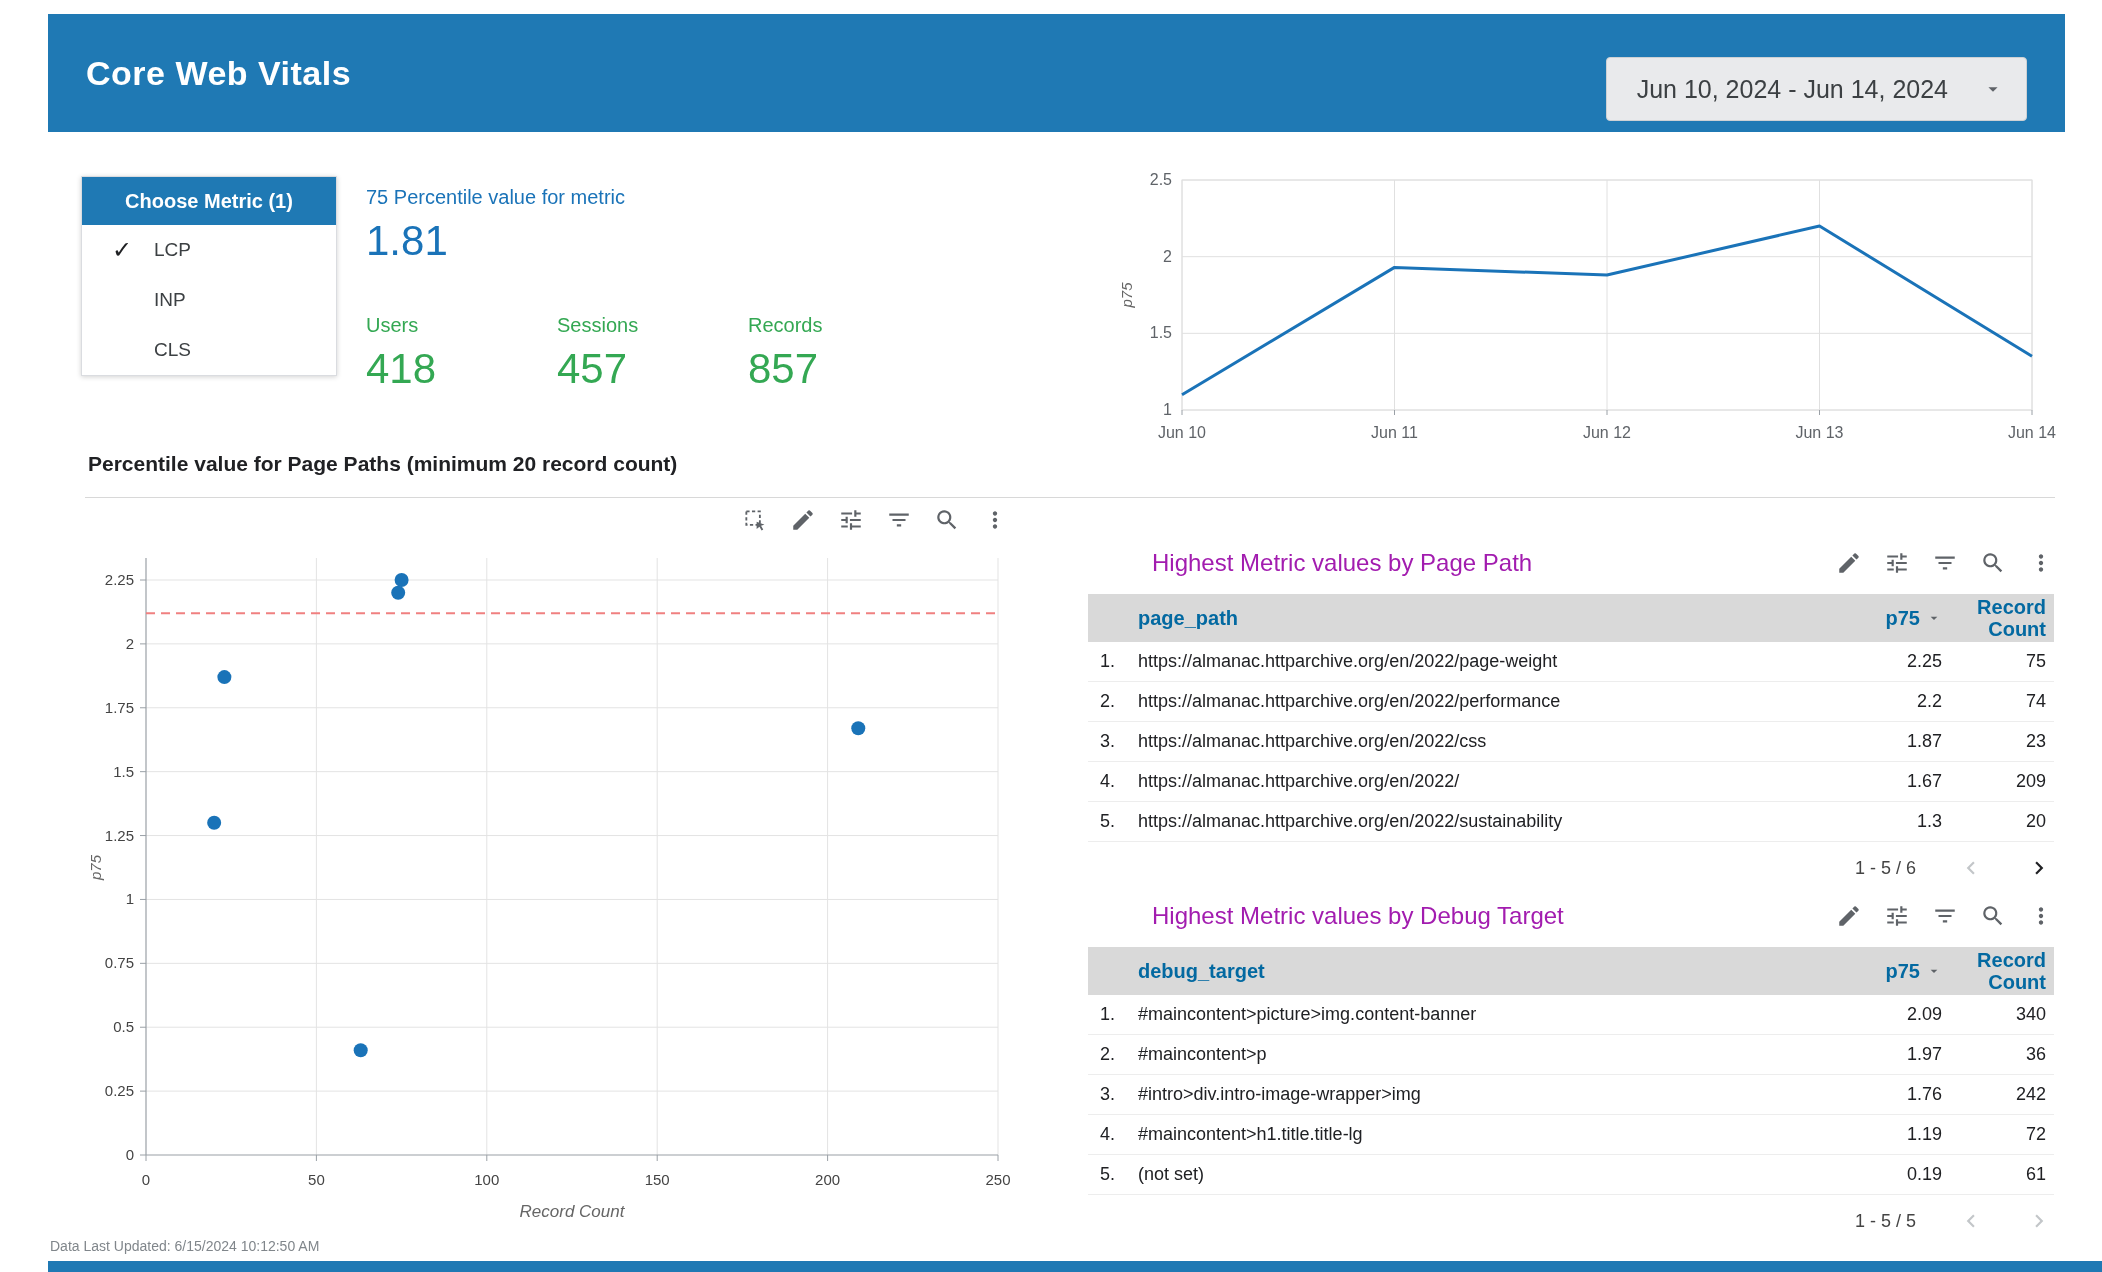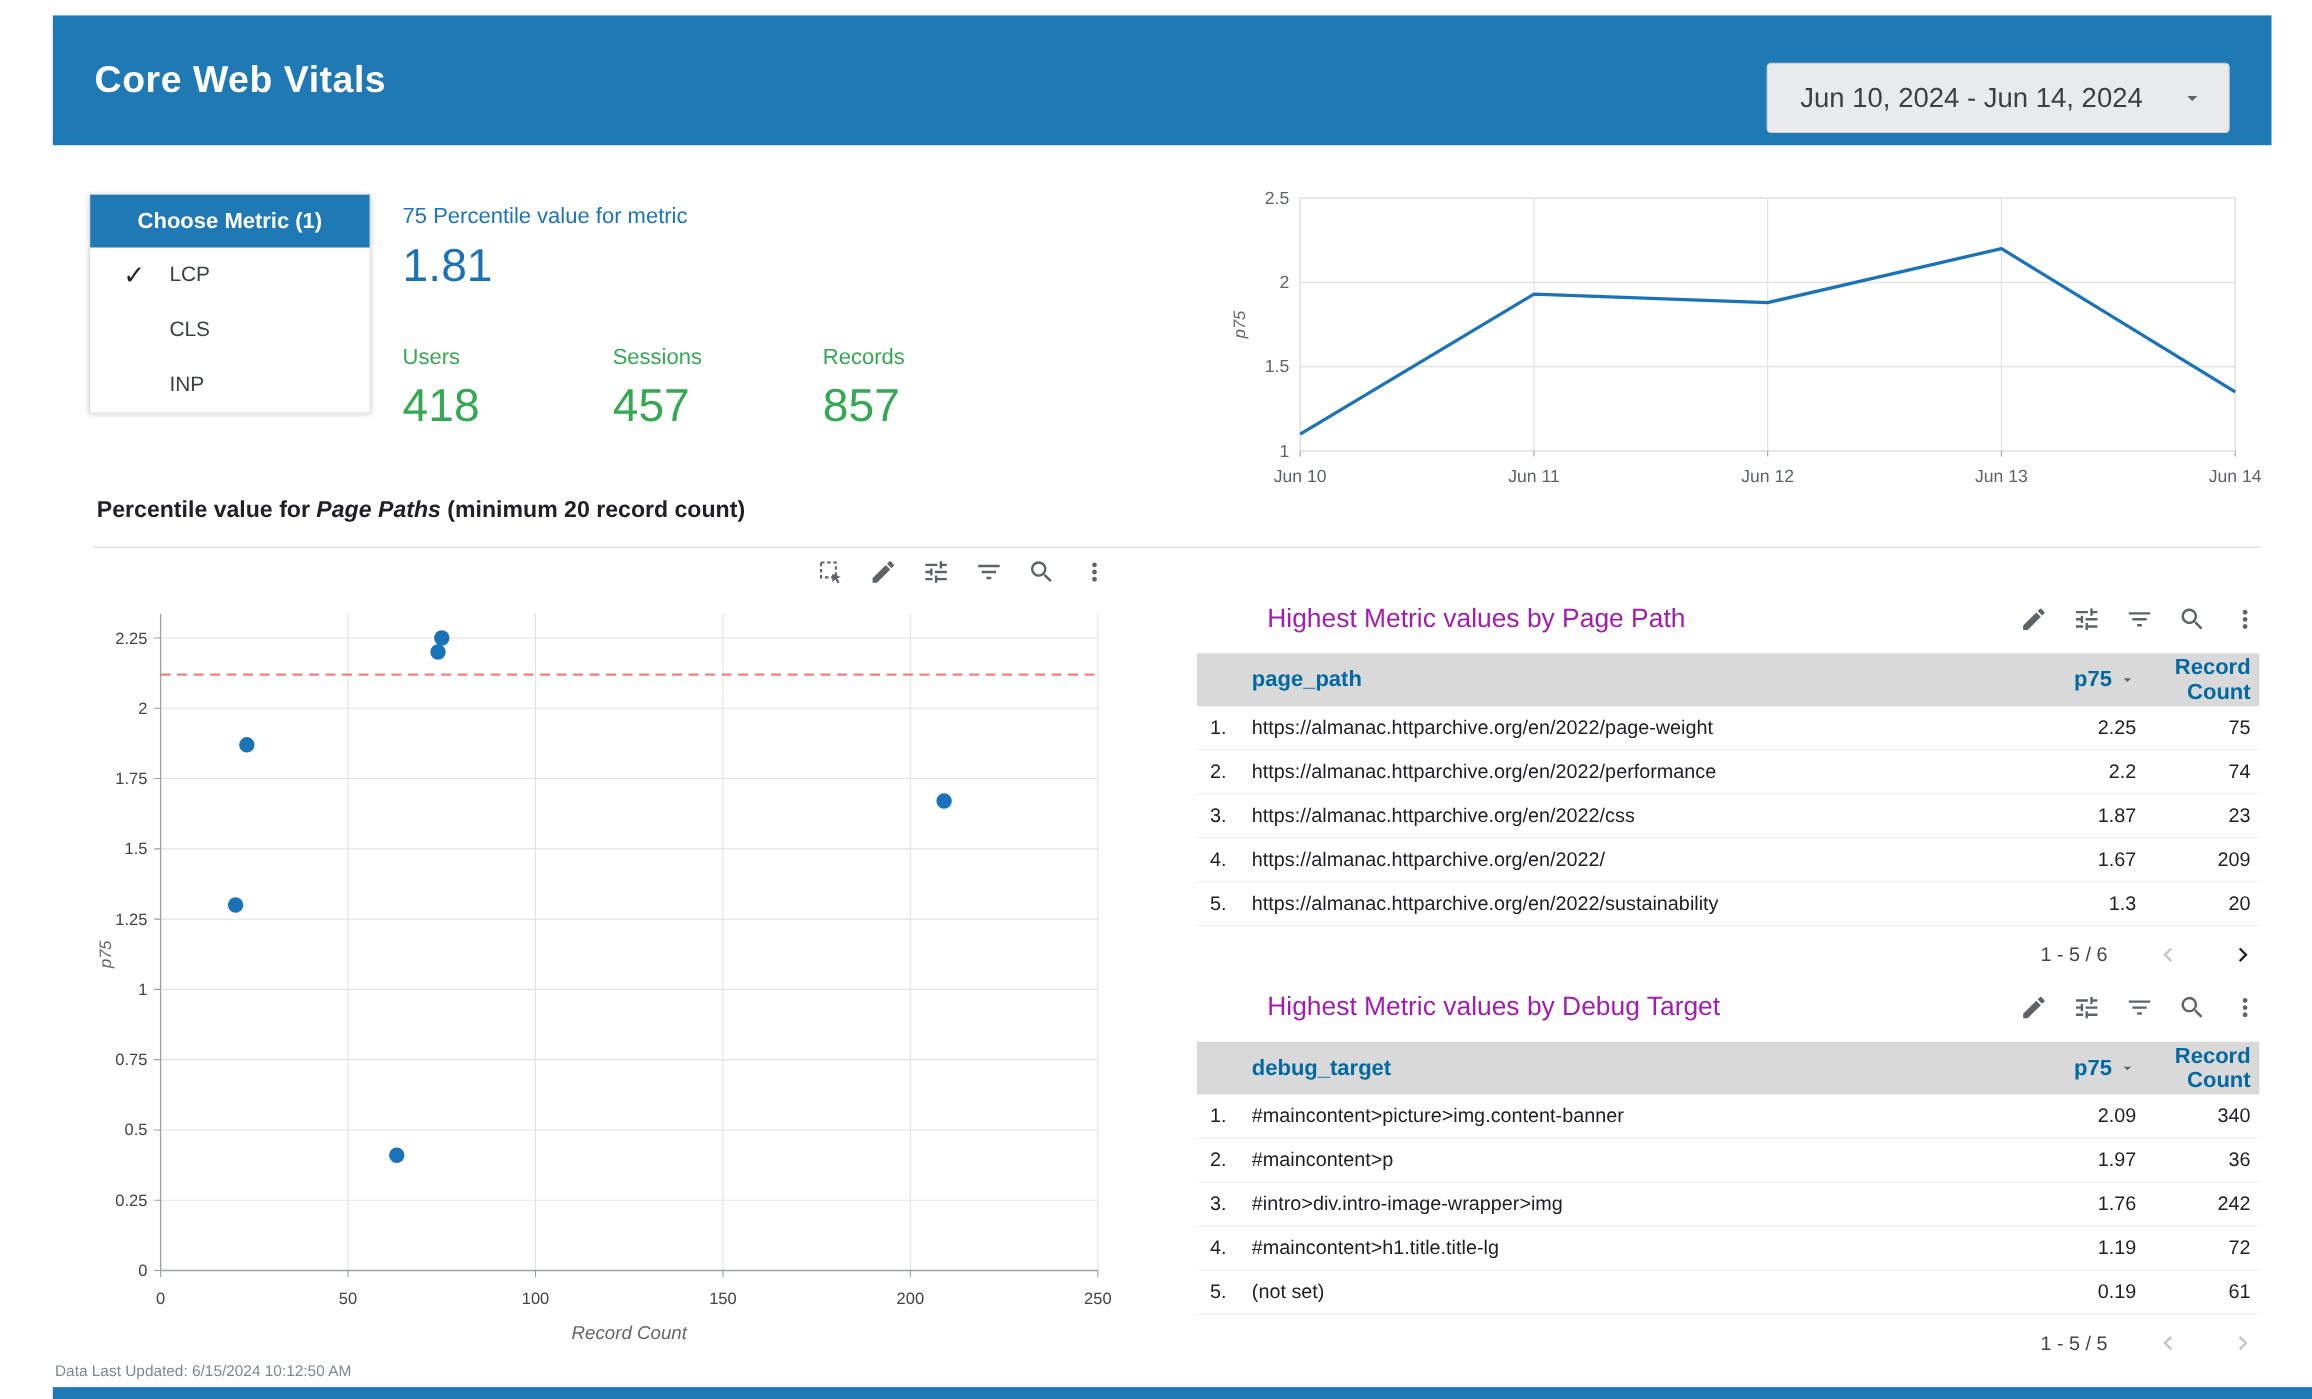--- a/index.html
+++ b/index.html
@@ -32,21 +32,21 @@
   .sc-value{font-size:42px;margin-top:8px;}
   .blue{color:var(--accent_blue,#1a73b8);}
   .green{color:var(--green,#34a853);}
   #sc-percentile{left:366px;top:186px;}
   #sc-users{left:366px;top:314px;}
   #sc-sessions{left:557px;top:314px;}
   #sc-records{left:748px;top:314px;}
 
   
   .section-title{position:absolute;left:88px;top:452px;font-size:21px;font-weight:700;color:#202124;}
-  .section-title .ital{font-style:italic;}
+  .section-title .ital{}
   .divider{position:absolute;left:85px;top:497px;width:1970px;border-top:1px solid #d8d8d8;}
 
   
   .toolbar{display:flex;align-items:center;gap:22px;color:#5f6368;}
   .scatter-toolbar{position:absolute;left:742px;top:507px;}
   .icon-btn{width:26px;height:26px;cursor:pointer;color:#5f6368;}
   .icon-btn svg{width:100%;height:100%;display:block;}
 
   
   #line-chart{position:absolute;left:1110px;top:168px;}
@@ -100,25 +100,25 @@
 
   <div class="metric-panel">
     <div class="metric-header">Choose Metric (1)</div>
     <div>
         <div class="metric-option">
           <span class="metric-check">✓</span>
           <span>LCP</span>
         </div>
         <div class="metric-option">
           <span class="metric-check"></span>
-          <span>CLS</span>
+          <span>INP</span>
         </div>
         <div class="metric-option">
           <span class="metric-check"></span>
-          <span>INP</span>
+          <span>CLS</span>
         </div>
       </div>
   </div>
 
   <div class="scorecard" id="sc-percentile">
     <div class="sc-label blue">75 Percentile value for metric</div>
     <div class="sc-value blue">1.81</div>
   </div>
   <div class="scorecard" id="sc-users">
     <div class="sc-label green">Users</div>

